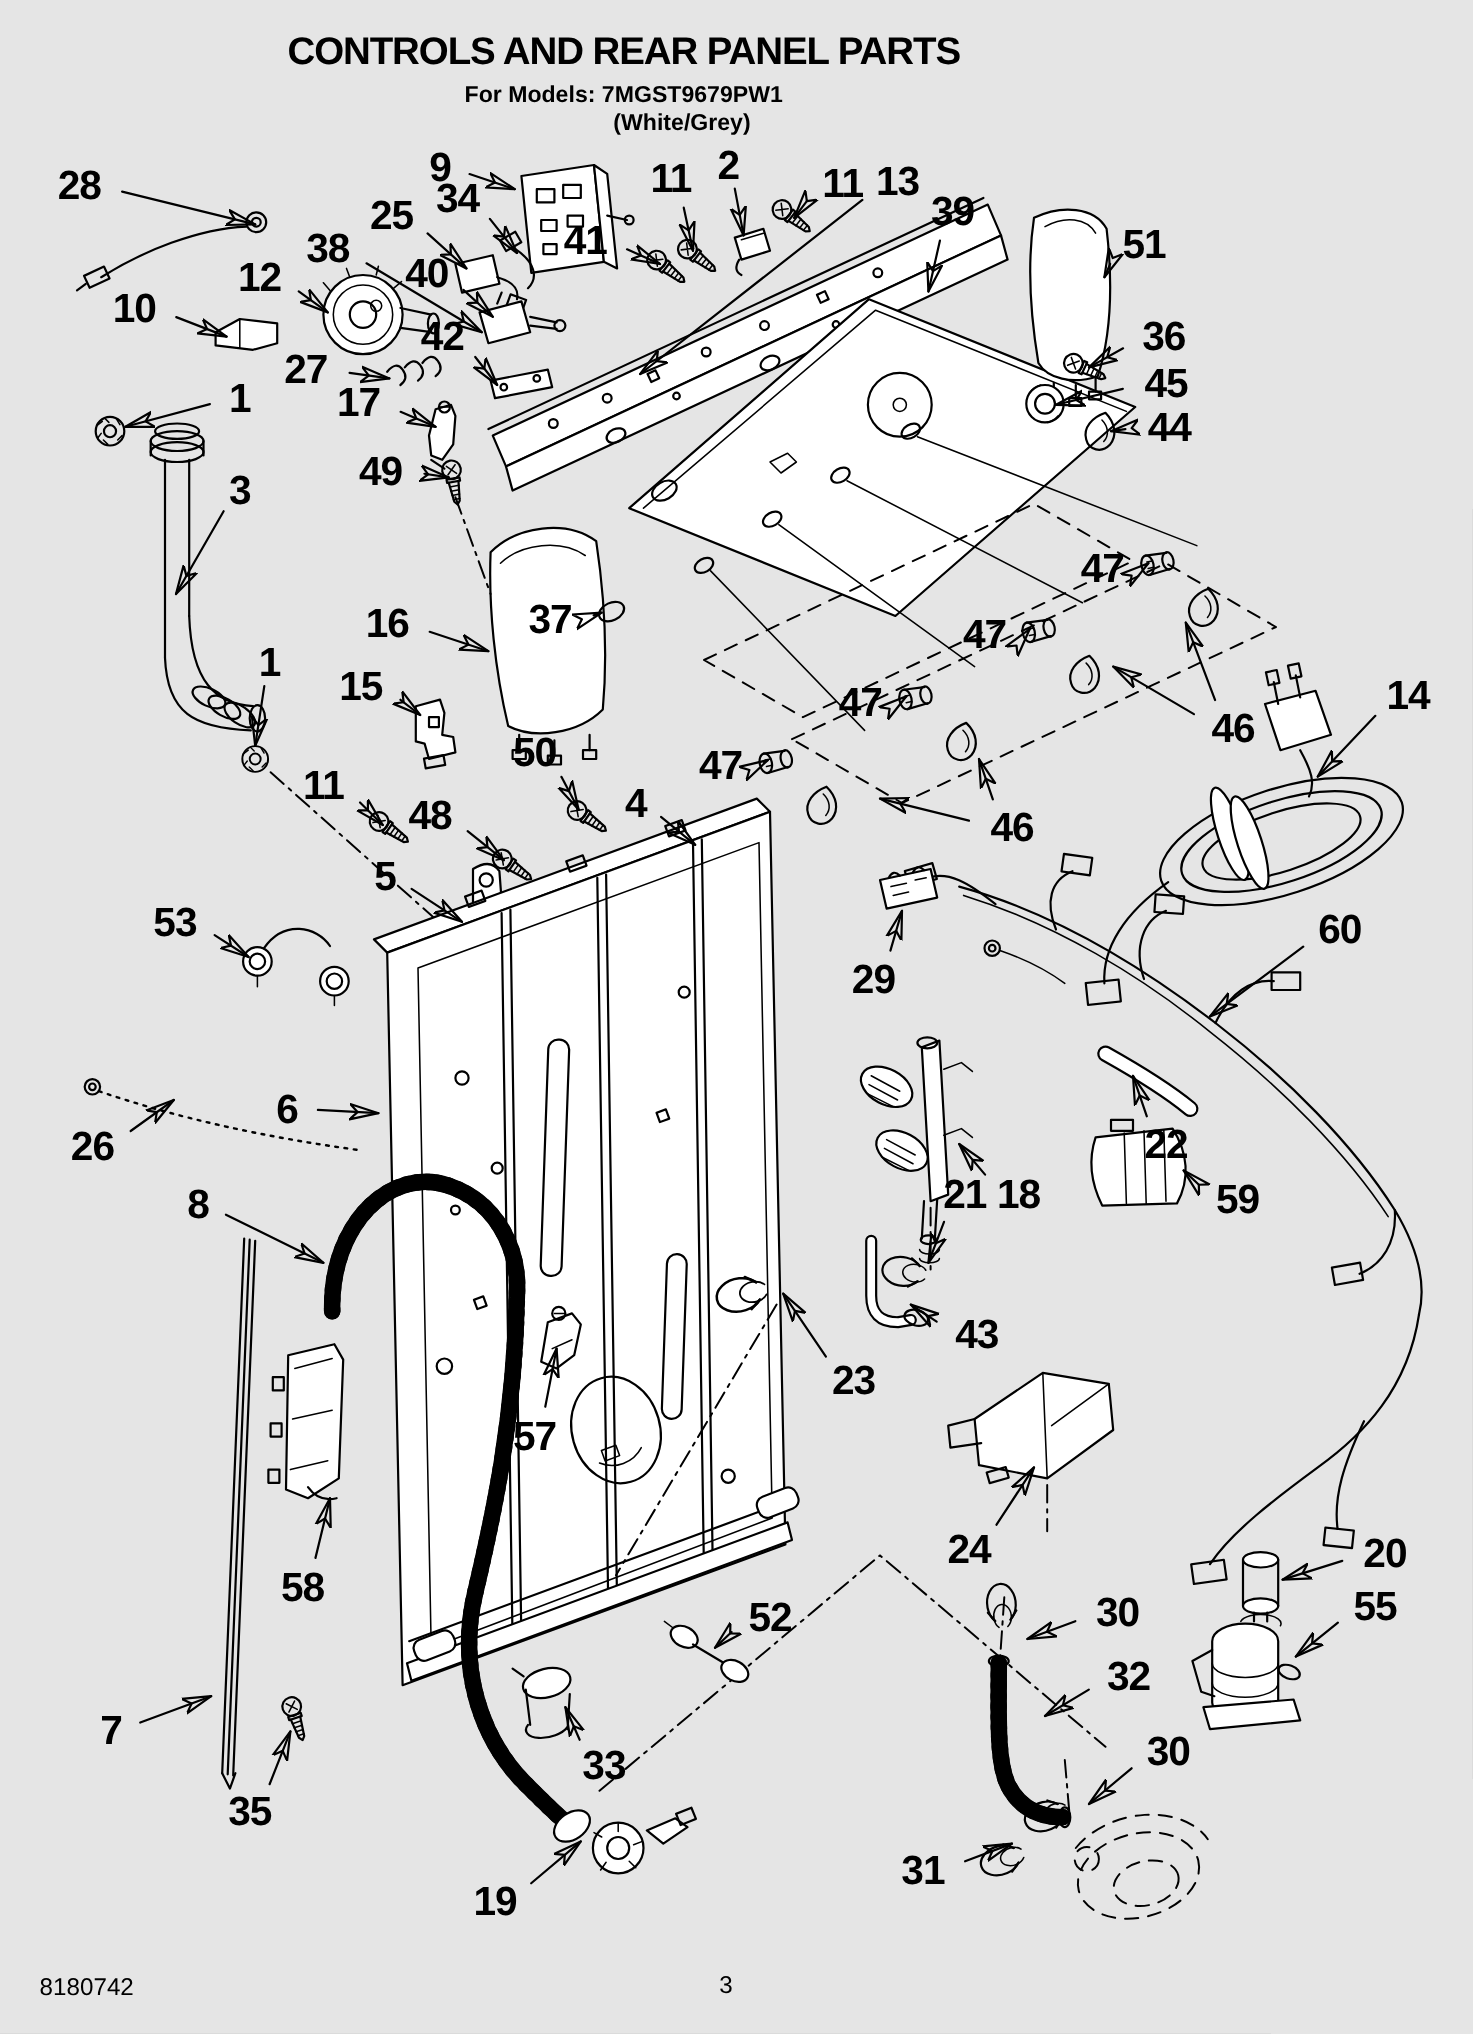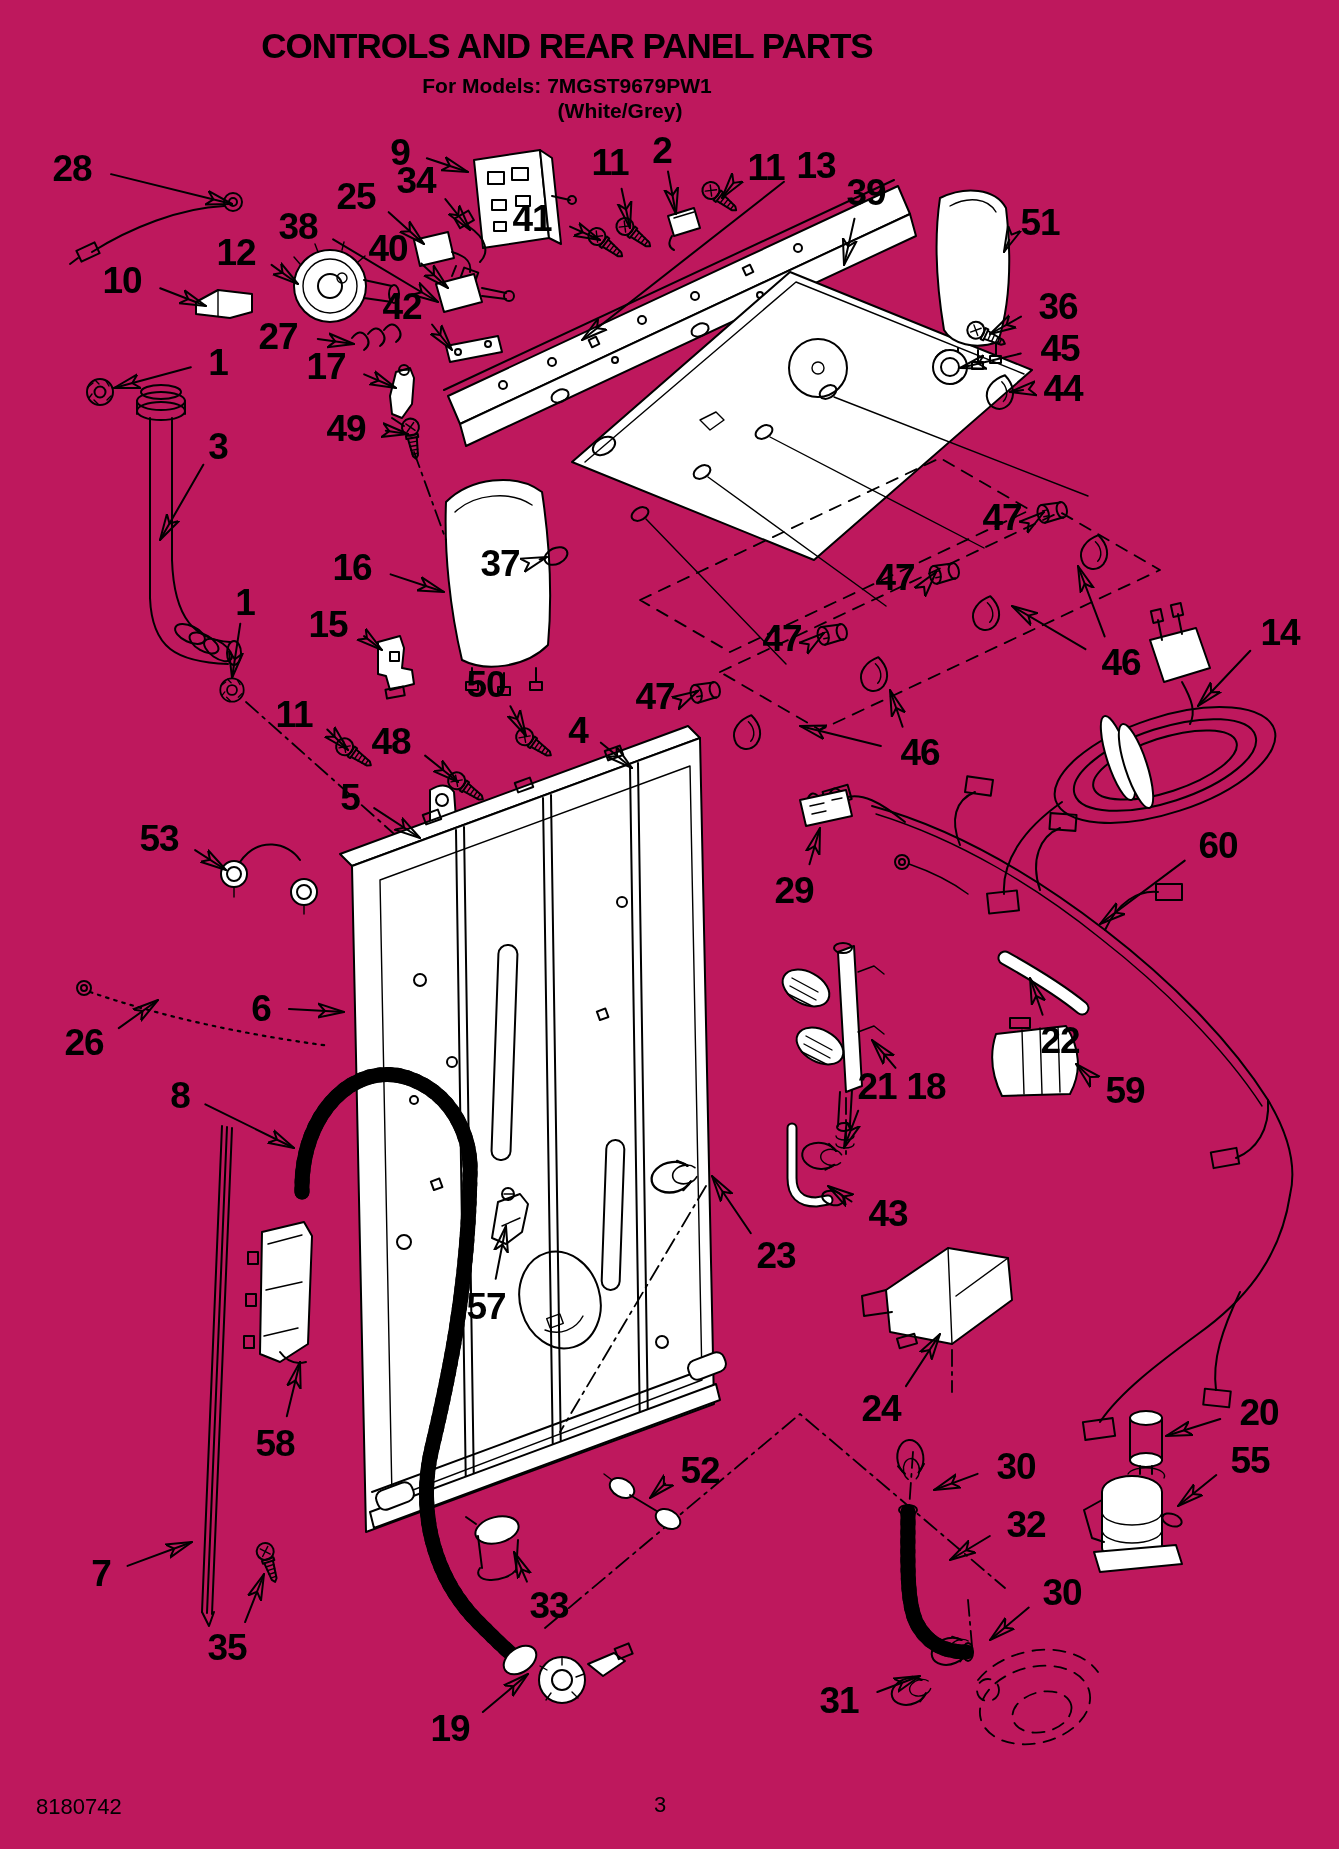--- a/index.html
+++ b/index.html
@@ -1,17 +1,17 @@
 <!DOCTYPE html>
 <html><head>
 <meta charset="utf-8">
 <style>
   html,body{margin:0;padding:0;background:#888;}
   .page{
-    width:1339px;height:1849px;background:#be185d;position:relative;
+    width:1339px;height:1849px;background:#e5e5e5;position:relative;
     font-family:"Liberation Sans","DejaVu Sans",sans-serif;margin:0 auto;
     overflow:hidden;
   }
   svg{display:block}
   svg *{vector-effect:none}
   .ln, path, line, polyline, polygon, circle, ellipse, rect{
     stroke:#000;stroke-width:2;fill:none;stroke-linecap:round;stroke-linejoin:round;
   }
   text{stroke:none;fill:#000;}
   .wf{fill:#fff;}

